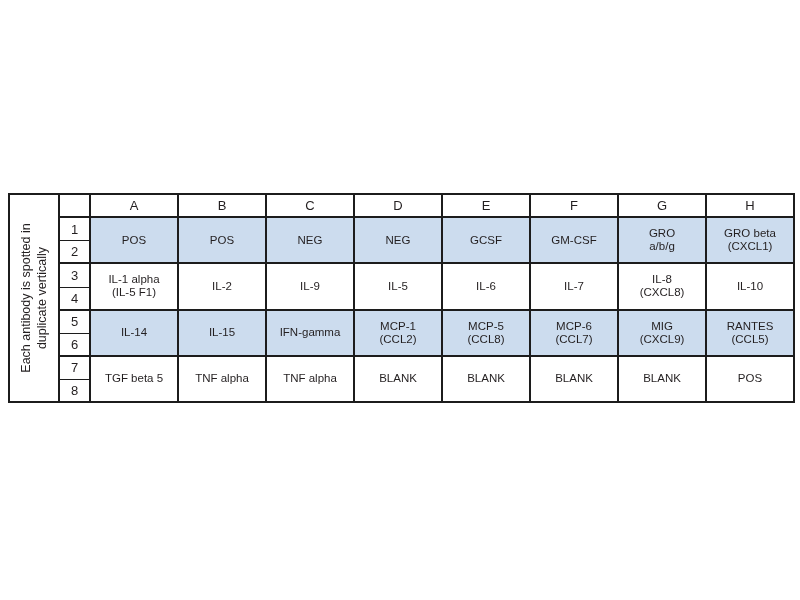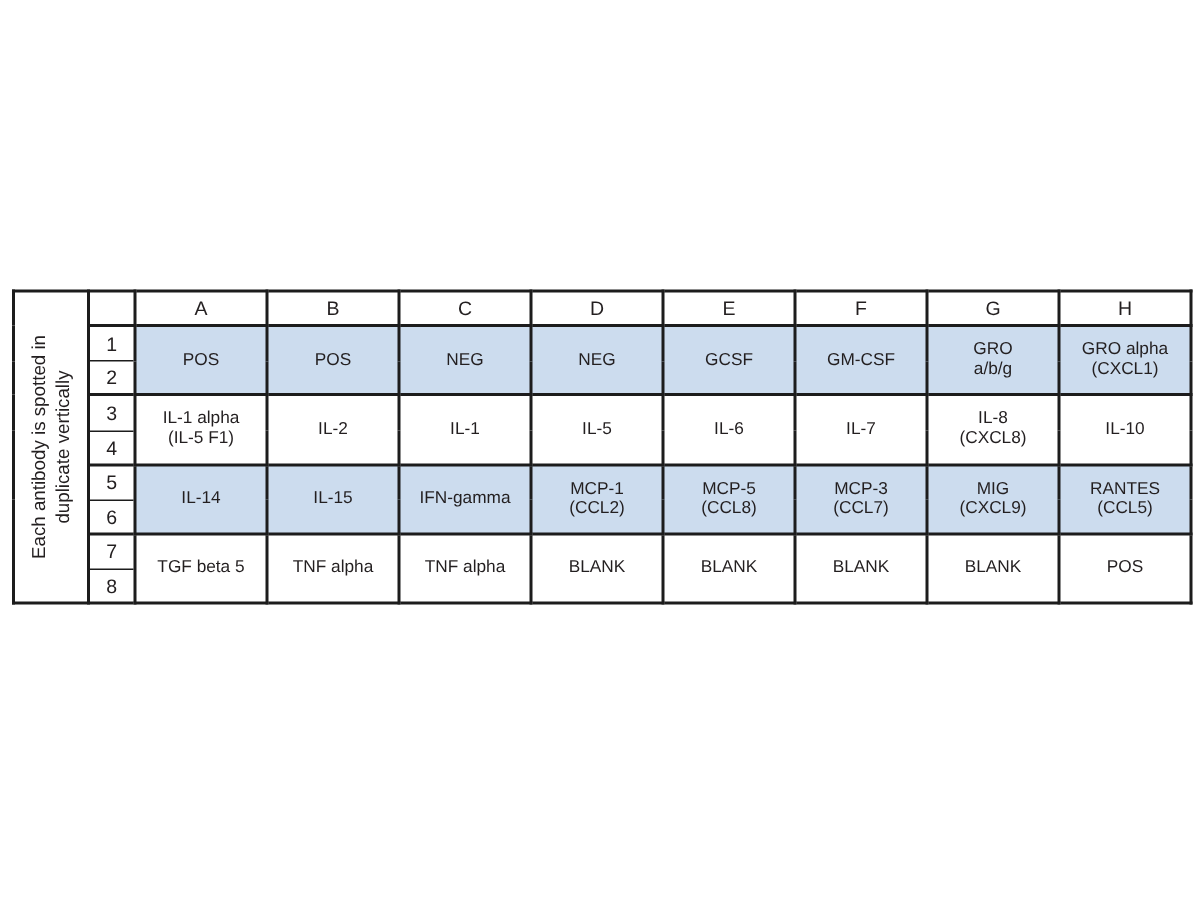--- a/index.html
+++ b/index.html
@@ -126,40 +126,40 @@
         </td>
     <td class="cell hl" rowspan="2">
           <span class="l1">GM-CSF</span>
           <span class="l2"></span>
         </td>
     <td class="cell hl" rowspan="2">
           <span class="l1">GRO</span>
           <span class="l2">a/b/g</span>
         </td>
     <td class="cell hl" rowspan="2">
-          <span class="l1">GRO alpha</span>
+          <span class="l1">GRO beta</span>
           <span class="l2">(CXCL1)</span>
         </td>
   </tr>
   <tr class="sub-bottom">
     <td class="num">2</td>
   </tr>
 
   <tr class="sub-top">
     <td class="num">3</td>
     <td class="cell" rowspan="2">
           <span class="l1">IL-1 alpha</span>
           <span class="l2">(IL-5 F1)</span>
         </td>
     <td class="cell" rowspan="2">
           <span class="l1">IL-2</span>
           <span class="l2"></span>
         </td>
     <td class="cell" rowspan="2">
-          <span class="l1">IL-1</span>
+          <span class="l1">IL-9</span>
           <span class="l2"></span>
         </td>
     <td class="cell" rowspan="2">
           <span class="l1">IL-5</span>
           <span class="l2"></span>
         </td>
     <td class="cell" rowspan="2">
           <span class="l1">IL-6</span>
           <span class="l2"></span>
         </td>
@@ -196,21 +196,21 @@
         </td>
     <td class="cell hl" rowspan="2">
           <span class="l1">MCP-1</span>
           <span class="l2">(CCL2)</span>
         </td>
     <td class="cell hl" rowspan="2">
           <span class="l1">MCP-5</span>
           <span class="l2">(CCL8)</span>
         </td>
     <td class="cell hl" rowspan="2">
-          <span class="l1">MCP-3</span>
+          <span class="l1">MCP-6</span>
           <span class="l2">(CCL7)</span>
         </td>
     <td class="cell hl" rowspan="2">
           <span class="l1">MIG</span>
           <span class="l2">(CXCL9)</span>
         </td>
     <td class="cell hl" rowspan="2">
           <span class="l1">RANTES</span>
           <span class="l2">(CCL5)</span>
         </td>

